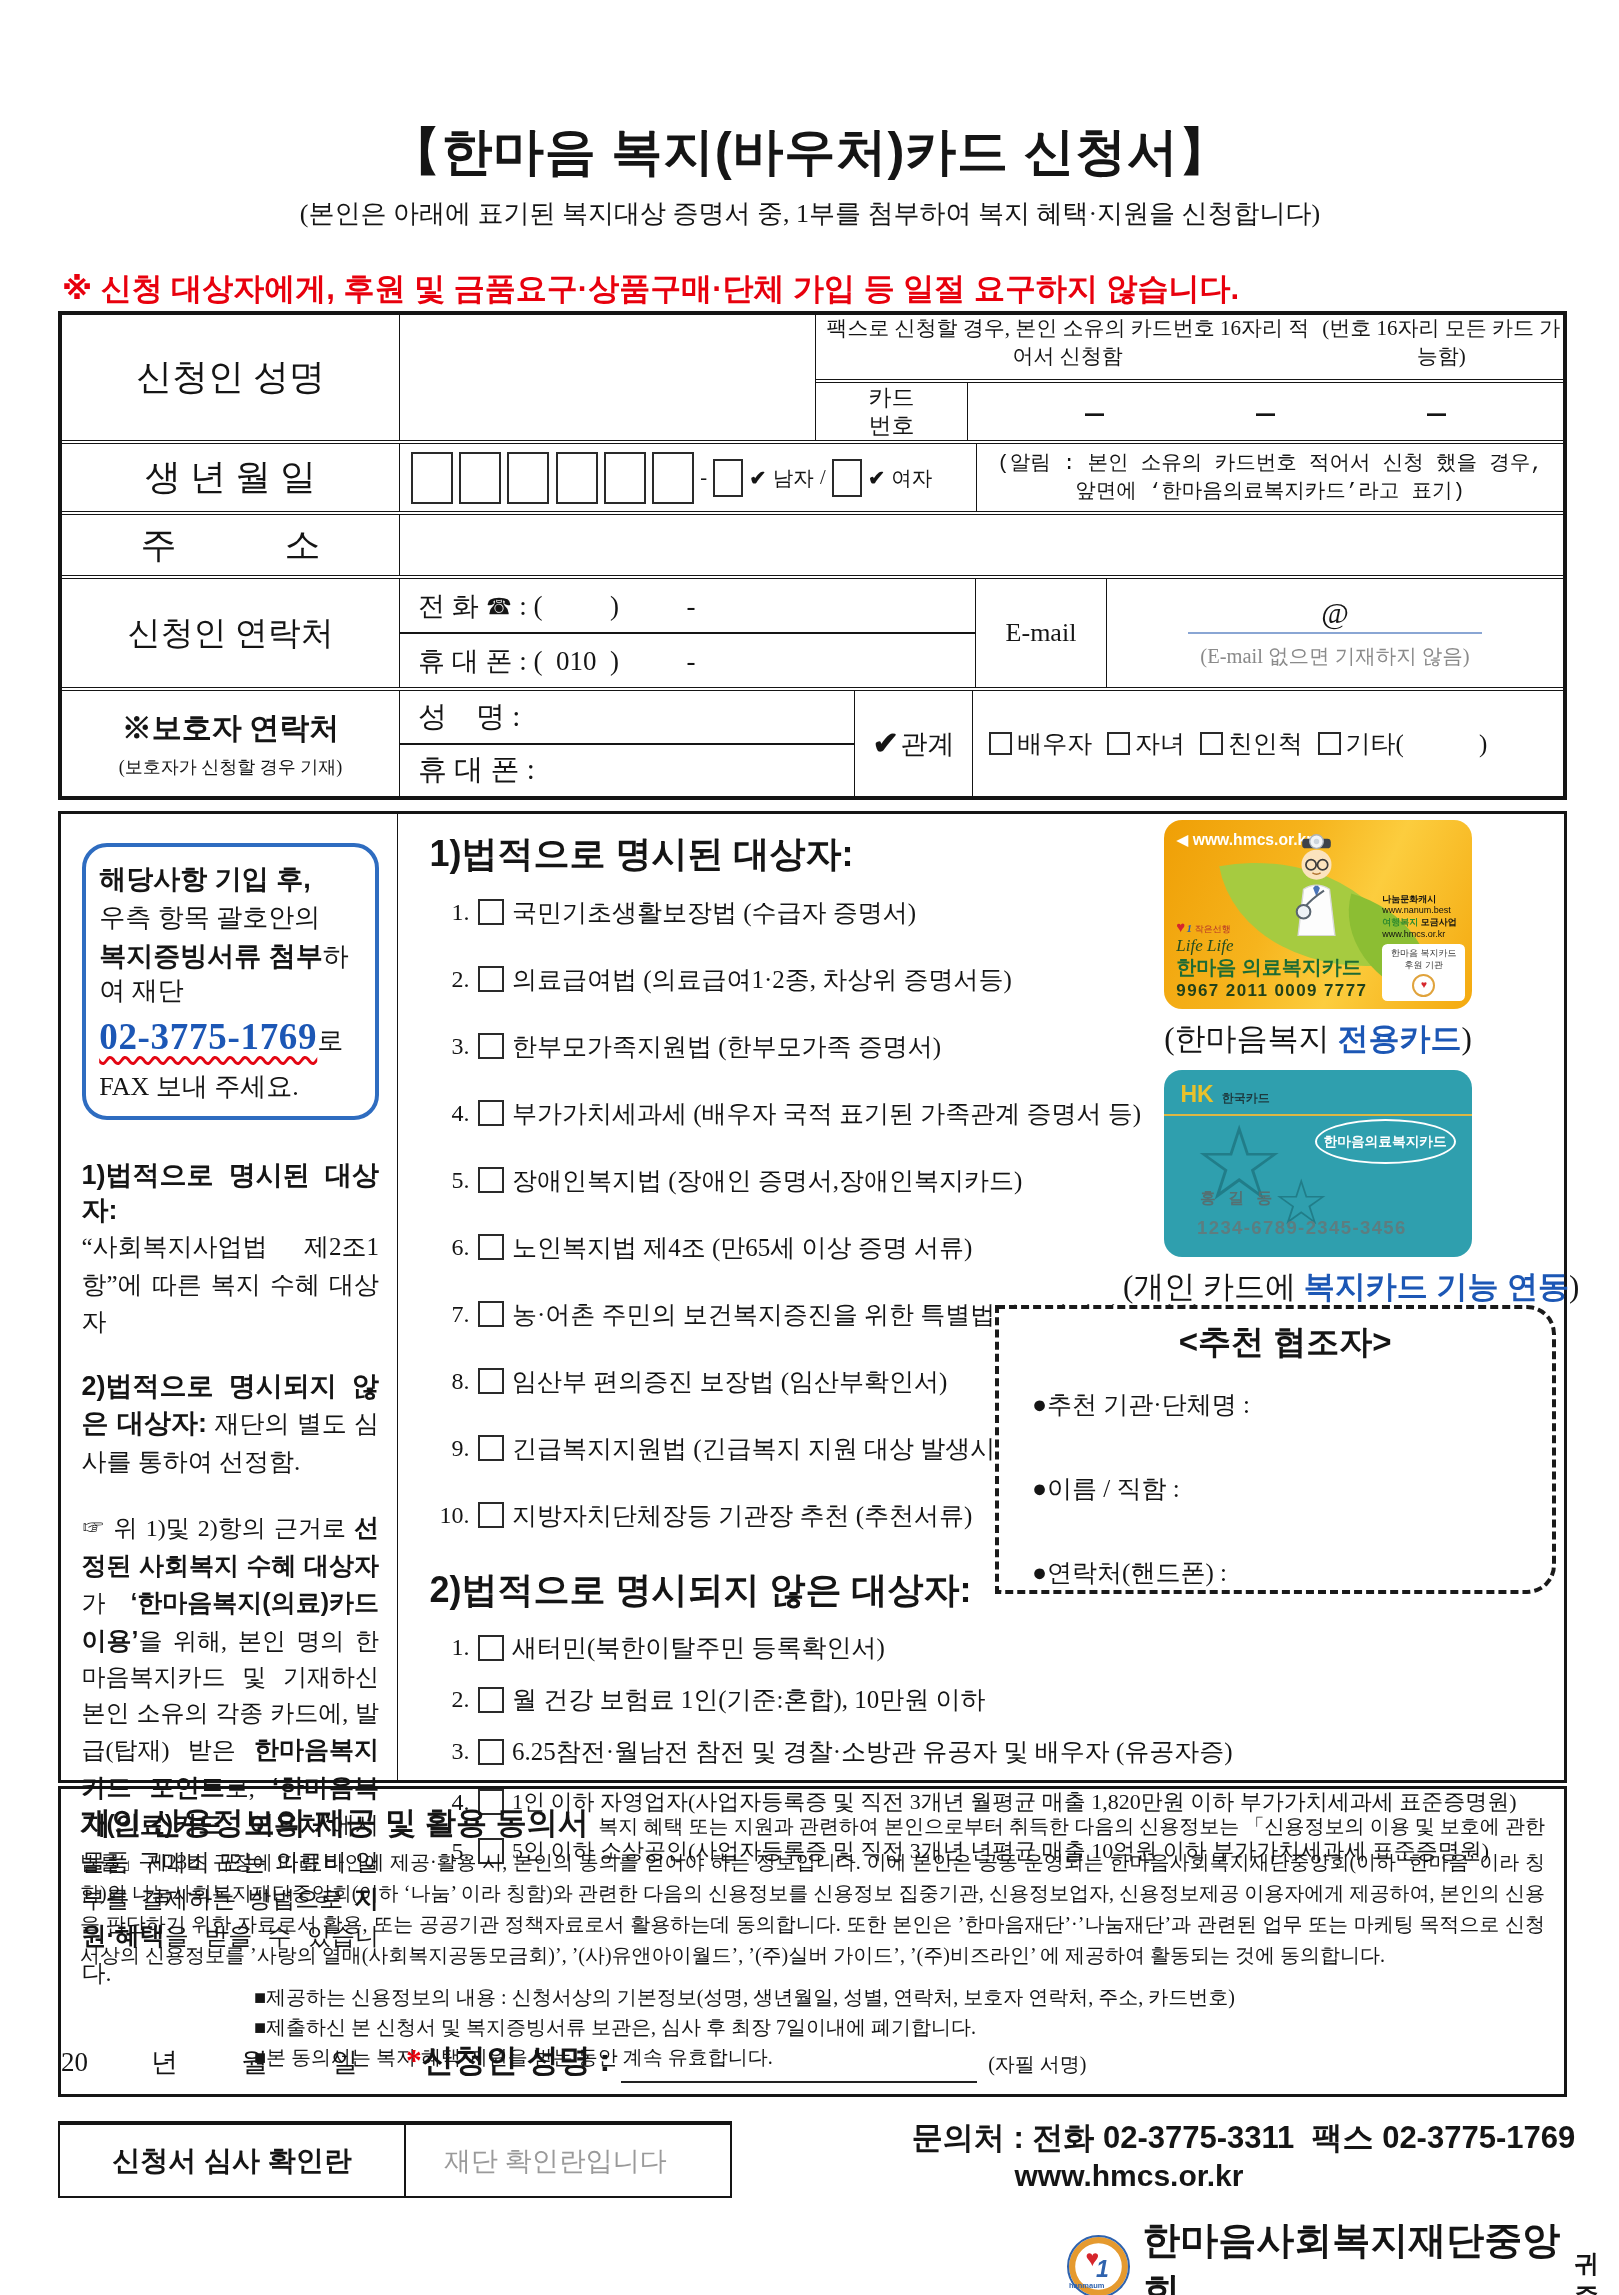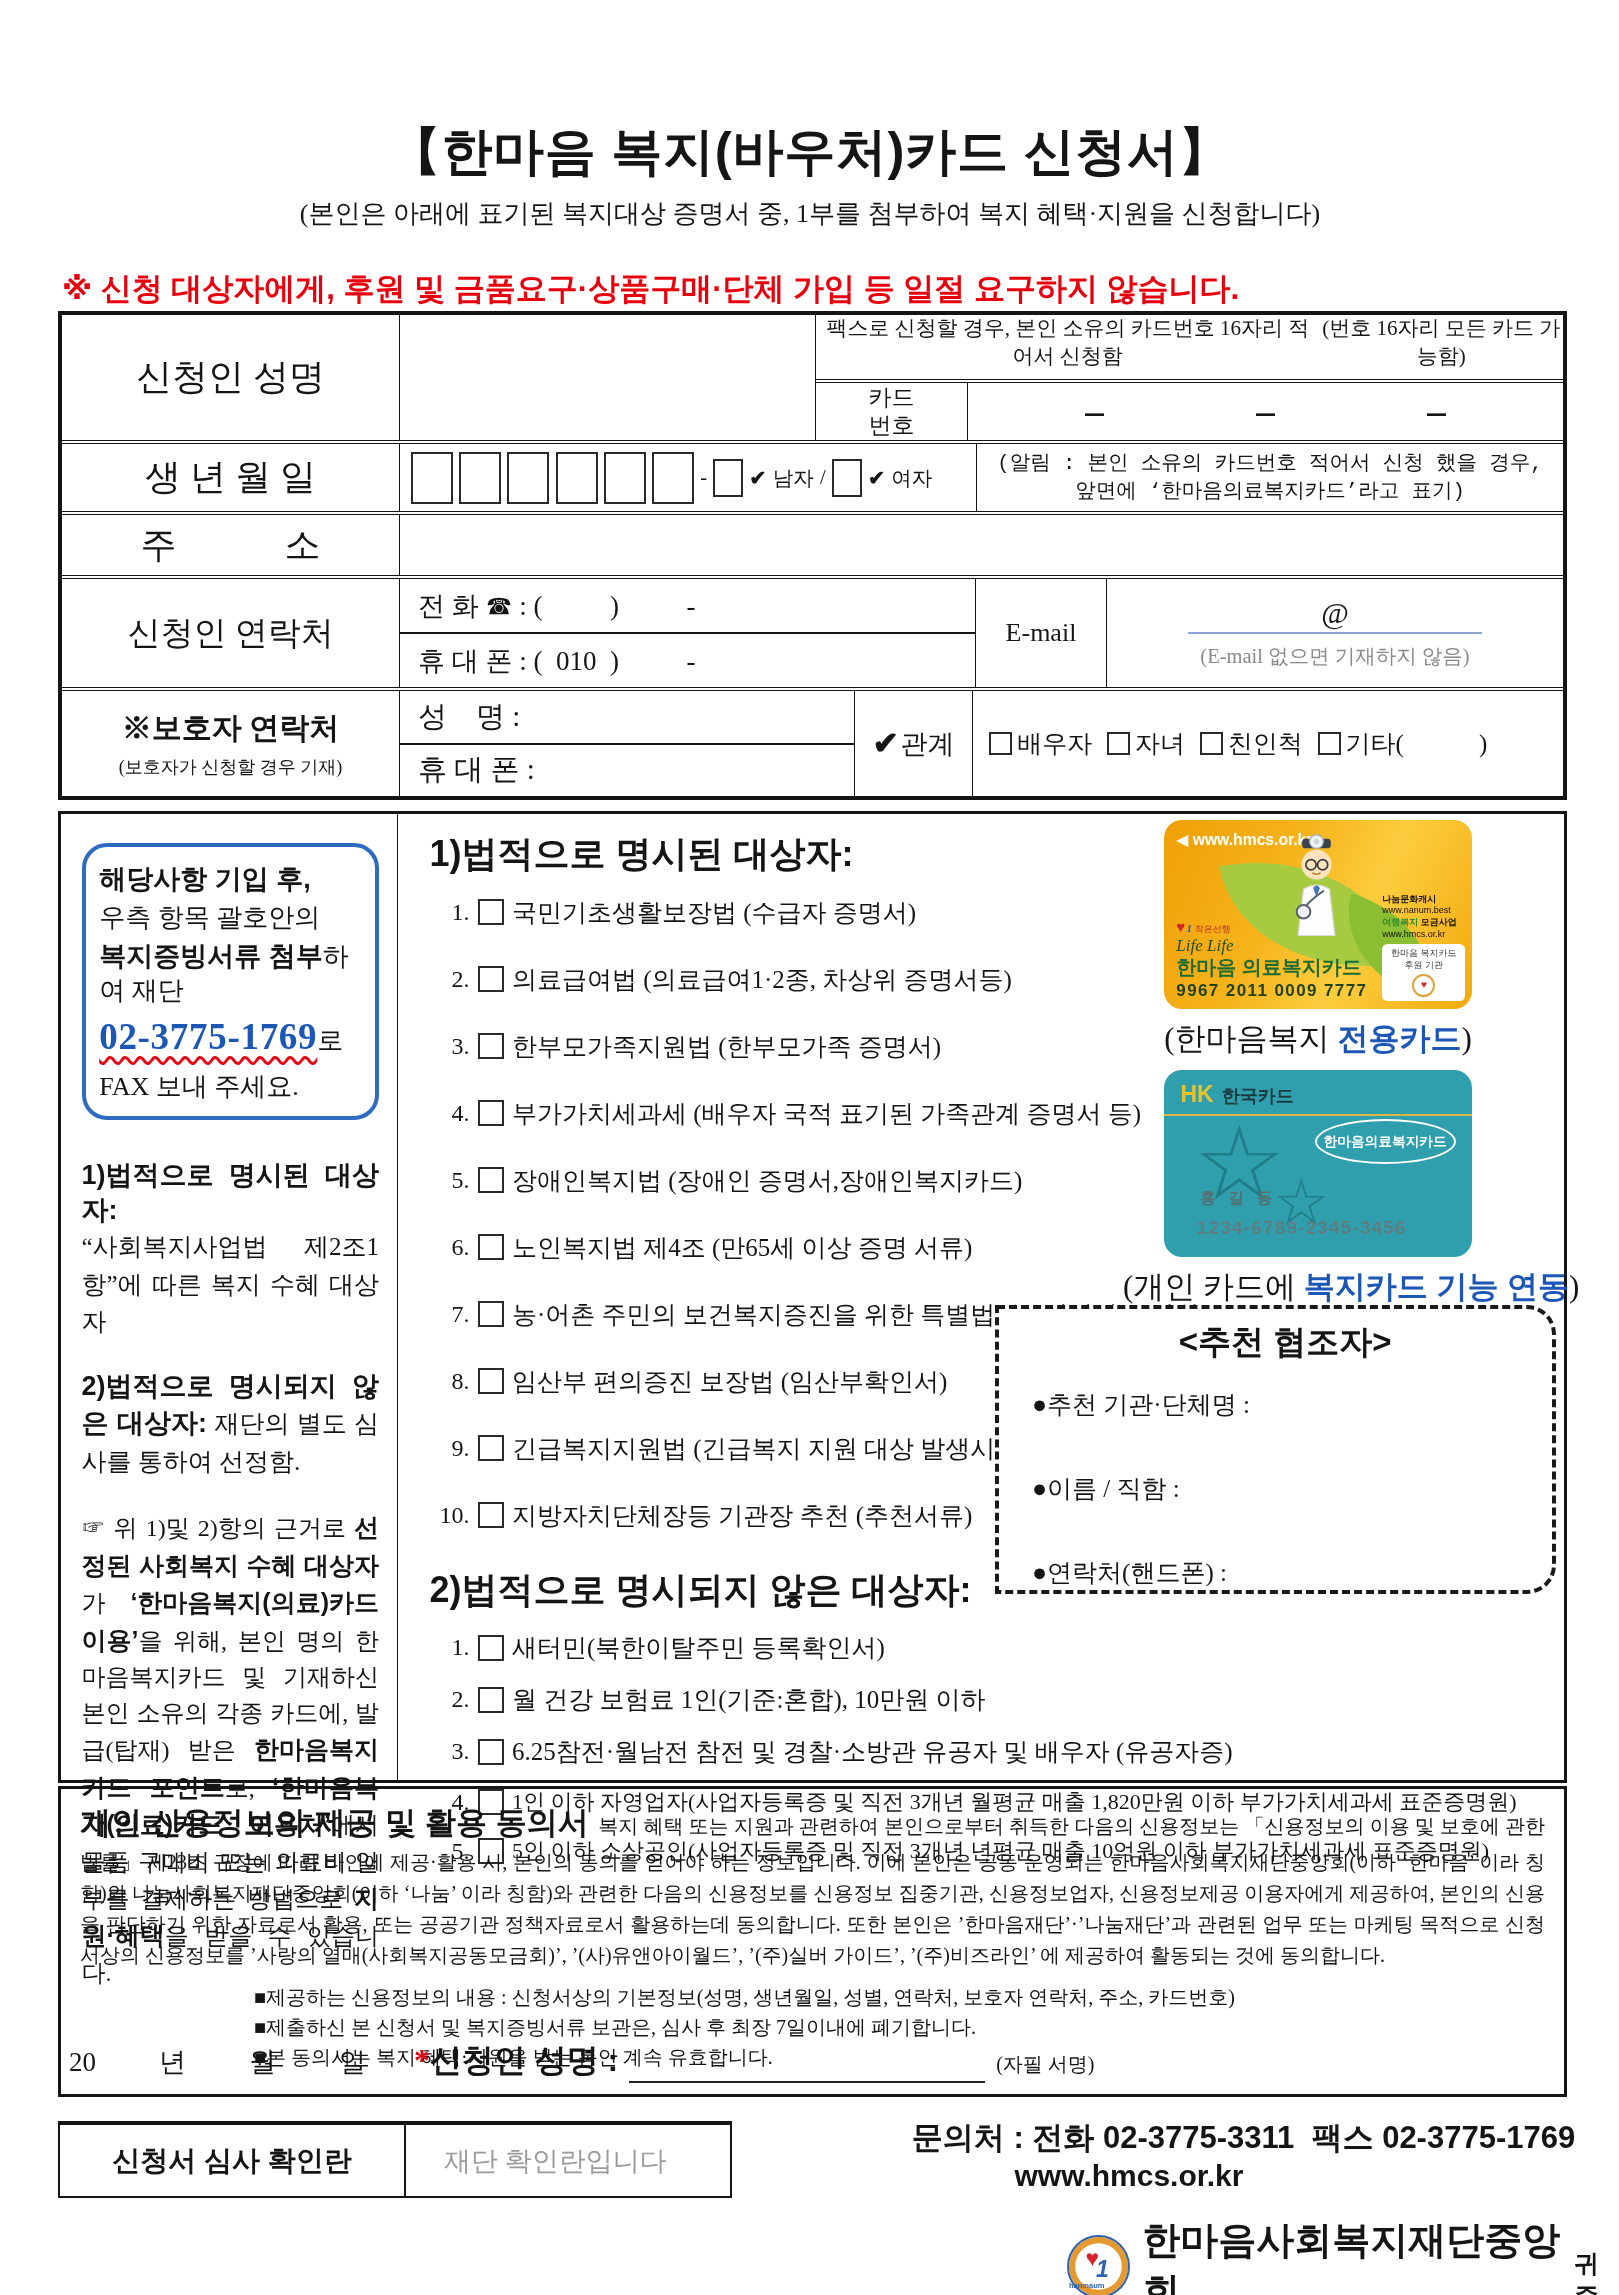--- a/index.html
+++ b/index.html
@@ -101,38 +101,38 @@
   .c1num{font-family:var(--sans);font-weight:bold;font-size:17px;color:#20411a;letter-spacing:1.4px;margin-top:2.1px;}
   .c1right{position:absolute;right:6.8px;top:74px;width:83px;font-family:var(--sans);font-size:9px;line-height:1.3;color:#111;}
   .c1right .g{color:#2e8b2e;}
   .c1badge{background:#fff;border-radius:5.5px;margin-top:3.4px;padding:4.8px 2.7px 4.1px;text-align:center;font-size:9px;line-height:1.25;color:#333;}
   .ring{width:23px;height:23px;border-radius:50%;border:2.7px solid #e0a33c;margin:2.7px auto 0;display:flex;align-items:center;justify-content:center;color:#d6262c;font-size:10.3px;}
   .caption{position:absolute;text-align:center;font-size:31px;white-space:nowrap;}
   .cap-hl{color:var(--blue);font-family:var(--sans);font-weight:bold;}
   .card2{left:766px;top:256px;width:308px;height:187px;background:#2f9fae;}
   .c2head{display:flex;align-items:baseline;gap:8.2px;padding:11px 16.4px 5.5px;border-bottom:2.1px solid #dcb743;margin:0 0 0 0;}
   .c2hk{color:#e8c12c;font-family:var(--sans);font-weight:bold;font-size:23px;}
-  .c2sub{color:#1d3a3f;font-family:var(--sans);font-weight:bold;font-size:18px;}
+  .c2sub{color:#1d3a3f;font-family:var(--sans);font-weight:bold;font-size:12px;}
   .star{position:absolute;color:rgba(10,70,75,.38);font-family:var(--sans);}
   .c2oval{position:absolute;right:16.4px;top:49px;width:141px;height:45px;border:2.1px solid #fff;border-radius:50%;display:flex;align-items:center;justify-content:center;}
   .c2ovaltxt{color:#fff;font-family:var(--sans);font-weight:bold;font-size:13.7px;}
   .c2holder{position:absolute;left:36px;bottom:48px;color:#557072;font-family:var(--sans);font-weight:bold;font-size:15.7px;letter-spacing:4.1px;}
   .c2num{position:absolute;left:33px;bottom:18px;color:#5d7d80;font-family:var(--sans);font-weight:bold;font-size:18.5px;letter-spacing:1.4px;}
 
   
   .reco{position:absolute;left:597px;top:491px;width:561px;height:289px;border:4.1px dashed #1a1a1a;border-radius:0 29px 29px 0;background:#fff;padding:11px 13.7px 0 33px;}
   .recotitle{text-align:center;font-family:var(--sans);font-weight:bold;font-size:33px;margin-bottom:23px;}
   .recofield{font-size:25px;margin-bottom:51px;}
 
   
   .consent{position:absolute;left:58px;top:1786px;width:1509px;height:311px;border:3.4px solid var(--ink);padding:9.6px 19px 0;}
   .ctitle{font-family:var(--sans);font-weight:bold;font-size:31px;margin-right:9.6px;}
   .cbody{font-size:20px;line-height:1.55;text-align:justify;}
   .cbullets{margin:11px 0 0 174px;font-size:20px;line-height:1.5;}
-  .signrow{position:absolute;left:8px;right:27px;bottom:11px;display:flex;align-items:baseline;font-size:27px;}
+  .signrow{position:absolute;left:0;right:27px;bottom:11px;display:flex;align-items:baseline;font-size:27px;}
   .signrow .gap{width:63px;}
   .star-red{color:var(--red);font-weight:bold;font-size:31.5px;}
   .signlbl{font-family:var(--sans);font-weight:bold;font-size:32px;}
   .signline{width:356px;border-bottom:2.1px solid #222;align-self:flex-end;margin:0 11px;height:36px;}
   .signnote{font-size:20px;}
 
   
   .review{position:absolute;left:58px;top:2121px;width:674px;height:77px;border:2.7px solid var(--ink);border-top-width:4.8px;display:flex;}
   .reviewlbl{width:346px;display:flex;align-items:center;justify-content:center;font-family:var(--sans);font-weight:bold;font-size:28px;border-right:2.1px solid var(--ink);}
   .reviewval{flex:1;display:flex;align-items:center;padding-left:38px;font-size:27px;color:#9a9a9a;}

